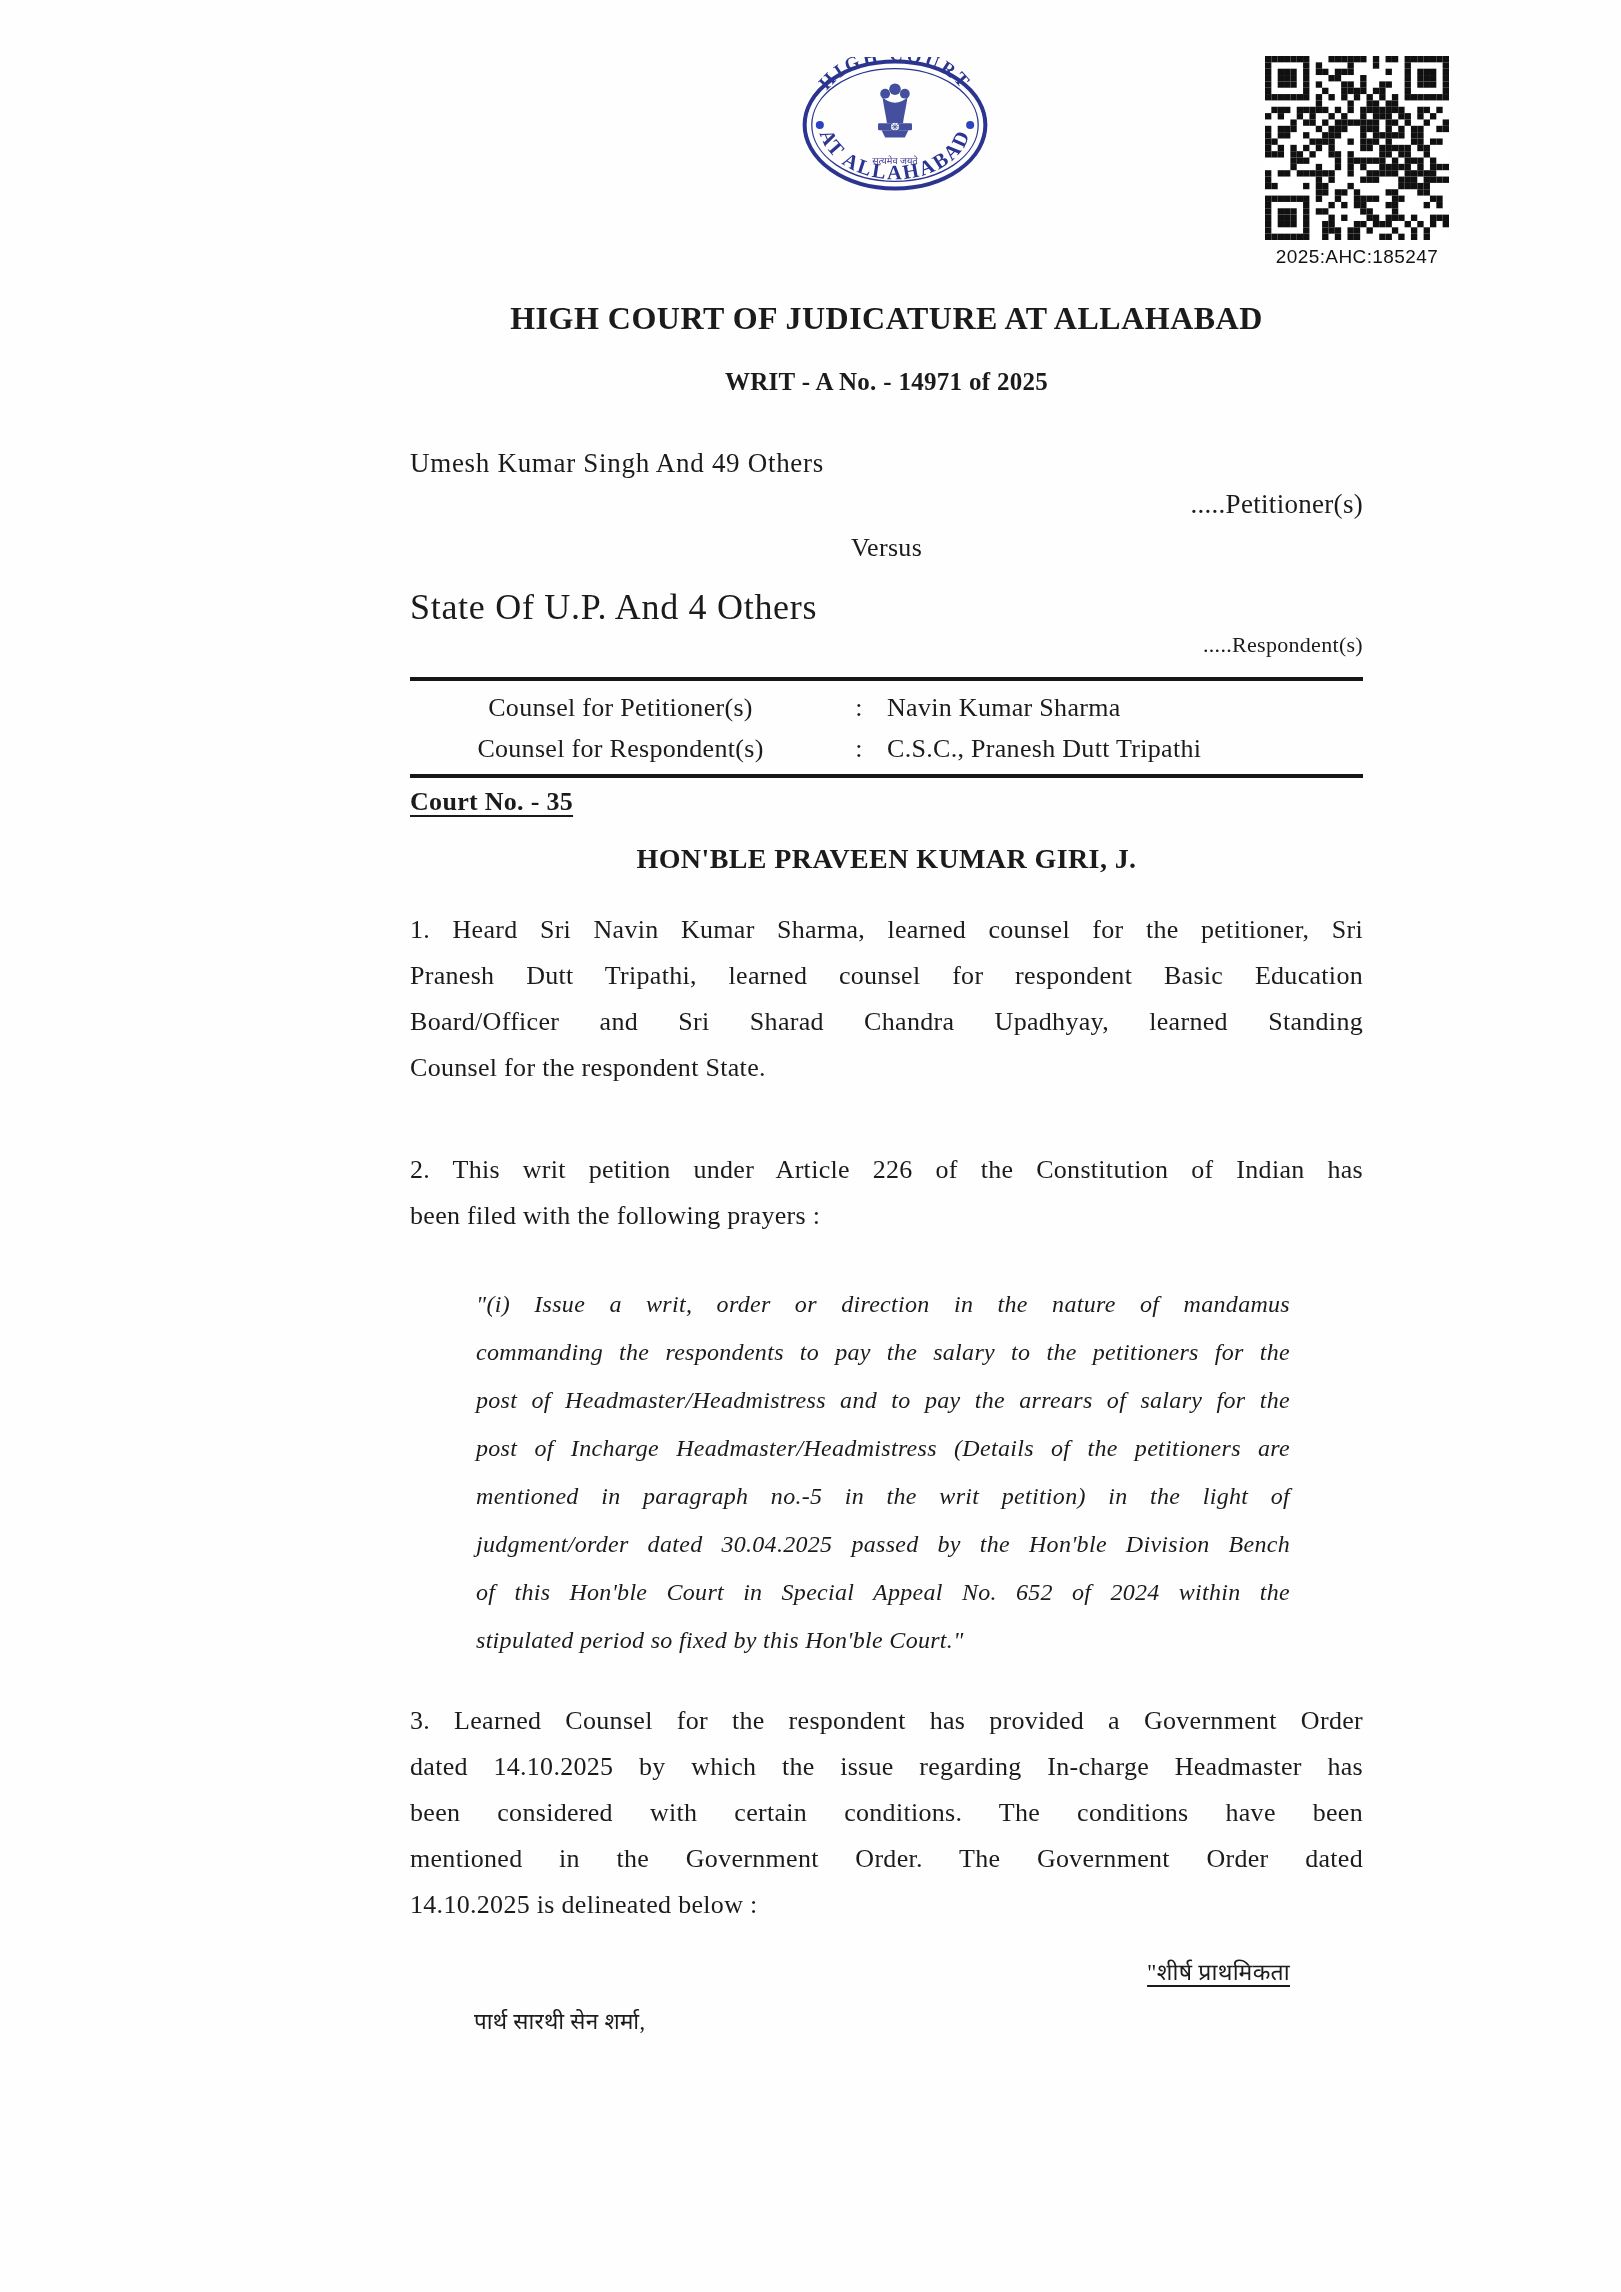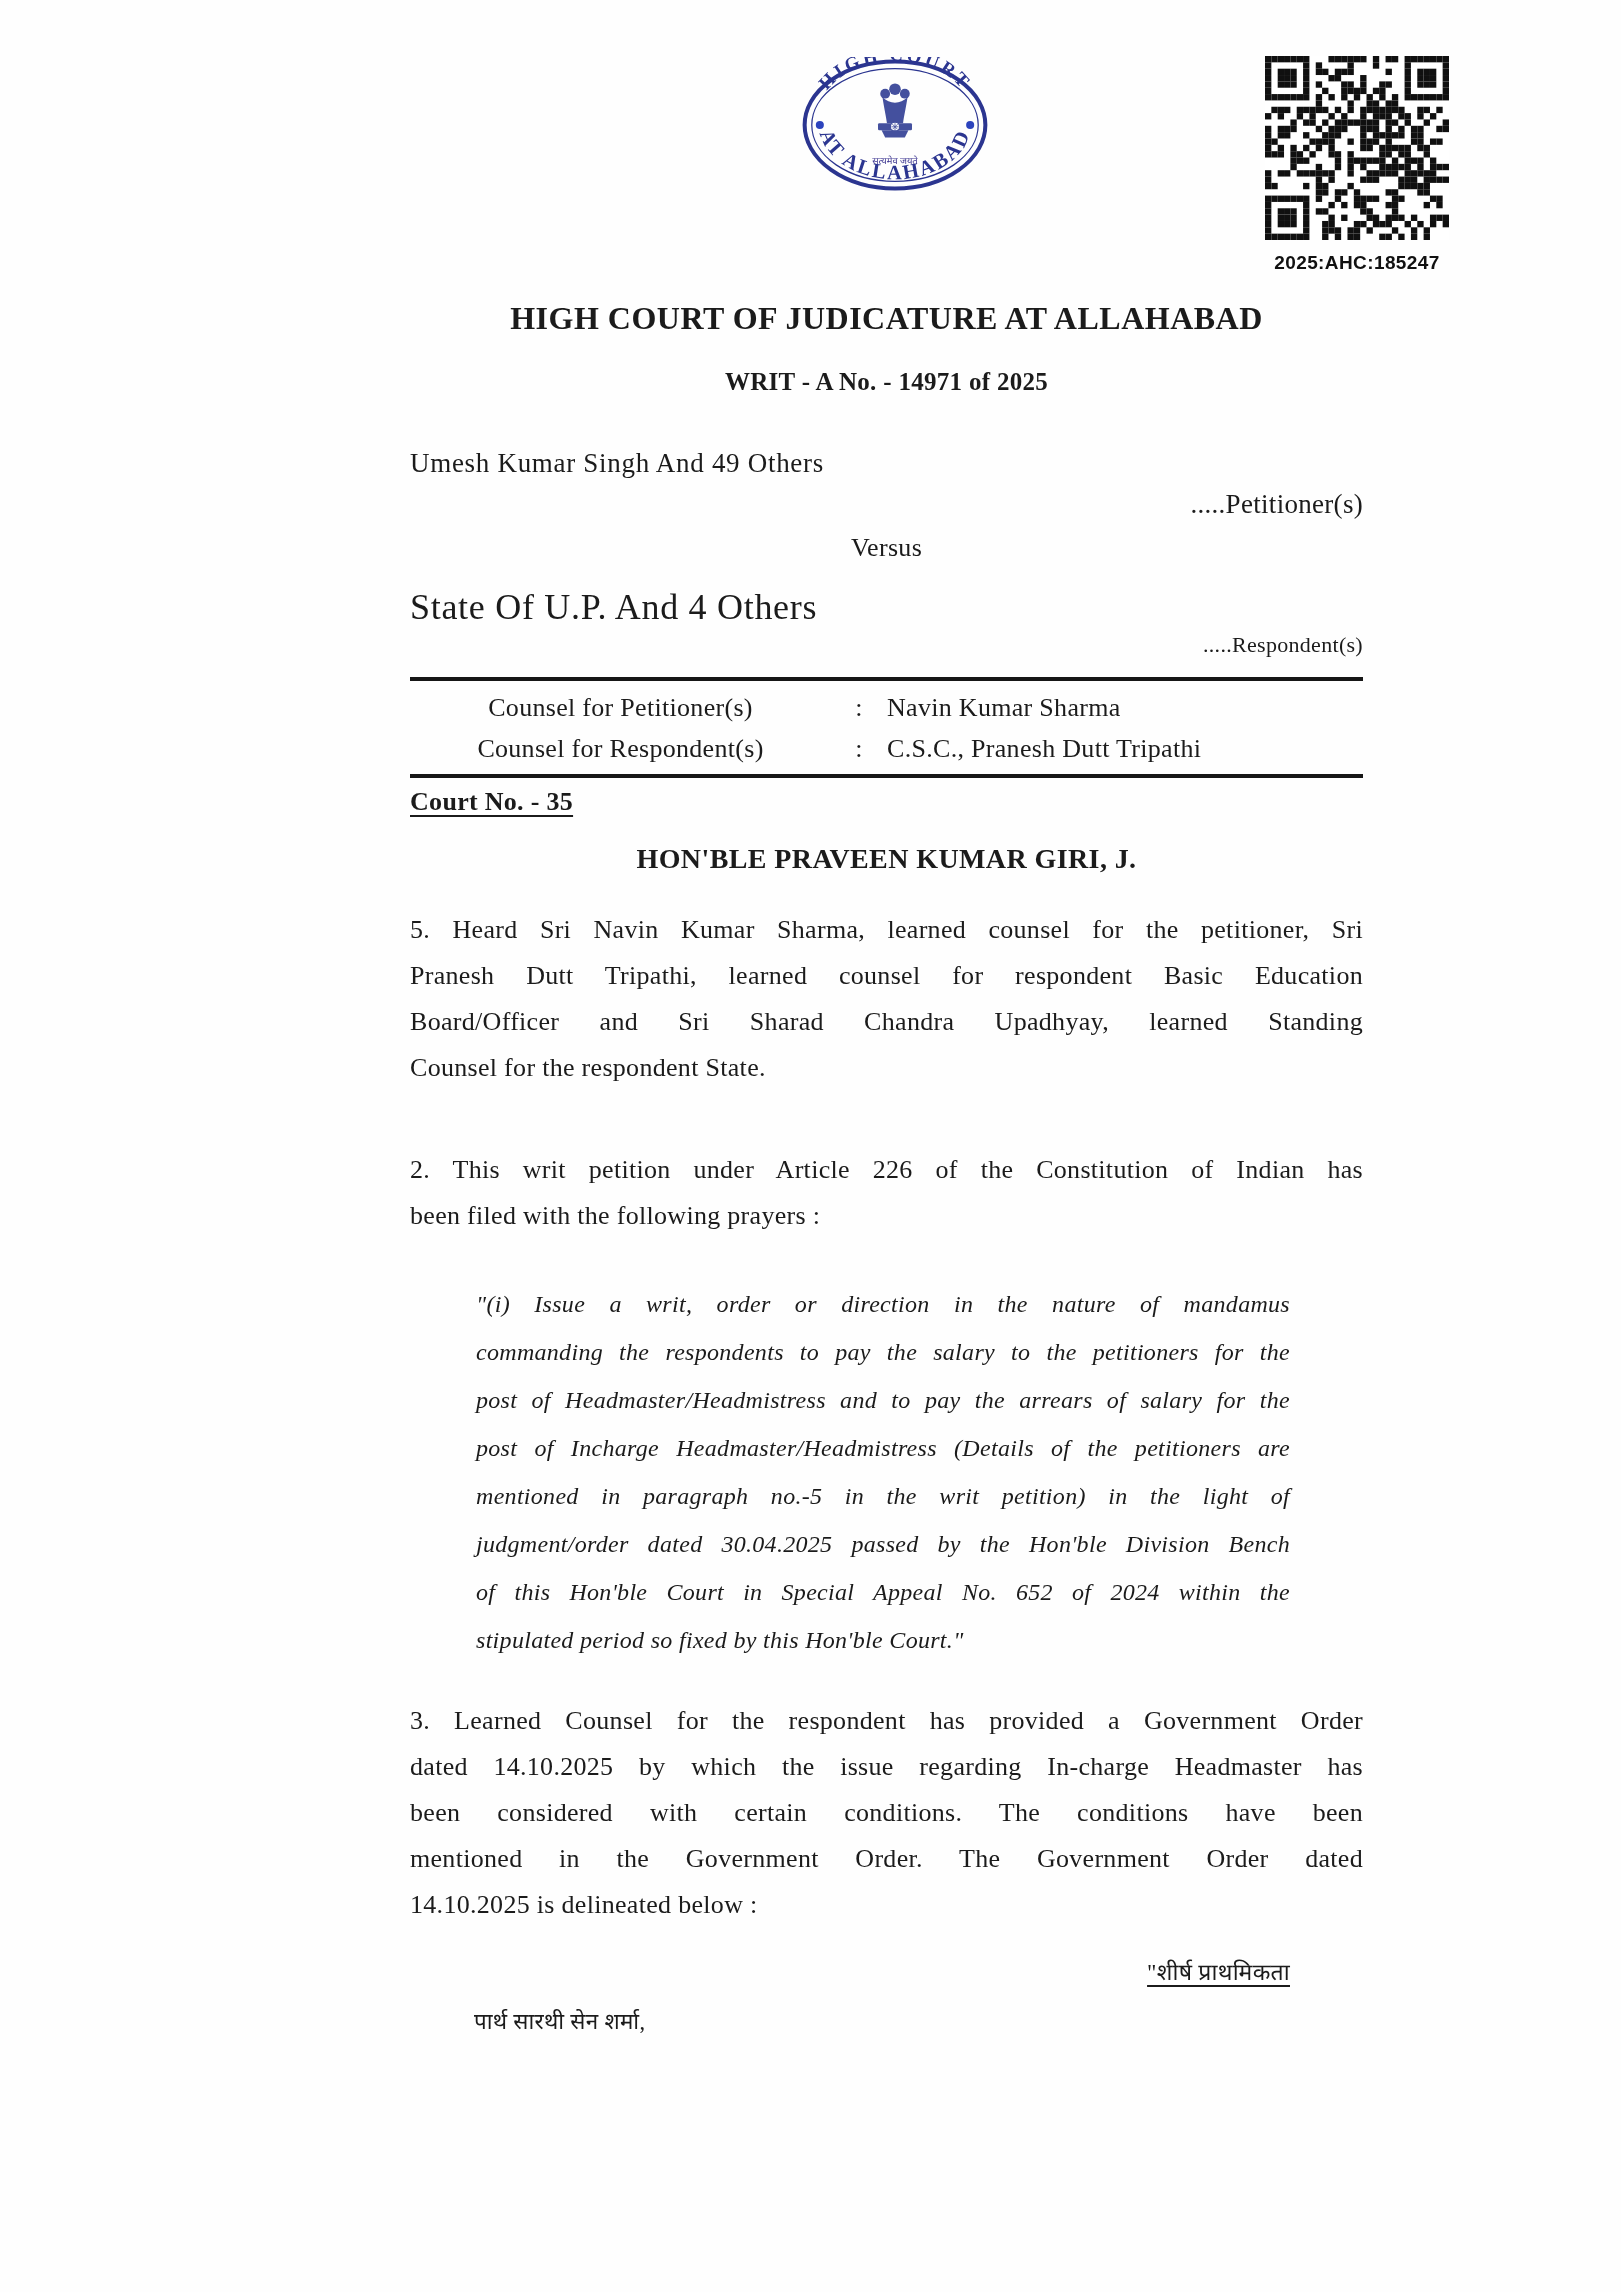--- a/index.html
+++ b/index.html
@@ -9,23 +9,23 @@
     background:#fefefe;
     overflow:hidden;
     font-family:"Liberation Serif","DejaVu Serif",serif;
     color:#1b1b1b;
   }
   
   .seal{position:absolute;left:800px;top:57px;width:190px;height:136px;}
   .qr{position:absolute;left:1265px;top:56px;width:184px;text-align:center;}
   .qr svg{display:block;width:184px;height:184px;background:#fff;}
   .qr-caption{
-    margin-top:12px;
+    margin-top:6px;
     font-family:"Liberation Sans","DejaVu Sans",sans-serif;
-    font-weight:bold;font-size:19px;letter-spacing:0.4px;color:#111;
+    font-weight:normal;font-size:19px;letter-spacing:0.4px;color:#111;
     white-space:nowrap;
   }
   
   .content{position:absolute;left:410px;top:0;width:953px;font-size:26px;letter-spacing:0.3px;}
   .center{text-align:center;}
   .right{text-align:right;}
   .doc-title{margin-top:299px;line-height:38px;font-size:32px;font-weight:bold;letter-spacing:0.5px;}
   .case-no{margin-top:29px;line-height:32px;font-size:25px;font-weight:bold;}
   .party-name{margin-top:47px;line-height:36px;font-size:27px;letter-spacing:0.7px;}
   .party-label{margin-top:5.4px;line-height:36px;font-size:27px;}
@@ -542,21 +542,21 @@
       </div>
     </div>
 
     <div class="rule2"></div>
 
     <div class="court-no"><span>Court No. - 35</span></div>
 
     <div class="judge center">HON'BLE PRAVEEN KUMAR GIRI, J.</div>
 
     <div class="para">
-      <div class="ln">5. Heard Sri Navin Kumar Sharma, learned counsel for the petitioner, Sri</div>
+      <div class="ln">1. Heard Sri Navin Kumar Sharma, learned counsel for the petitioner, Sri</div>
       <div class="ln">Pranesh Dutt Tripathi, learned counsel for respondent Basic Education</div>
       <div class="ln">Board/Officer and Sri Sharad Chandra Upadhyay, learned Standing</div>
       <div class="ln ln-last">Counsel for the respondent State.</div>
     </div>
 
     <div class="para-2">
       <div class="ln">2. This writ petition under Article 226 of the Constitution of Indian has</div>
       <div class="ln ln-last">been filed with the following prayers :</div>
     </div>
 

